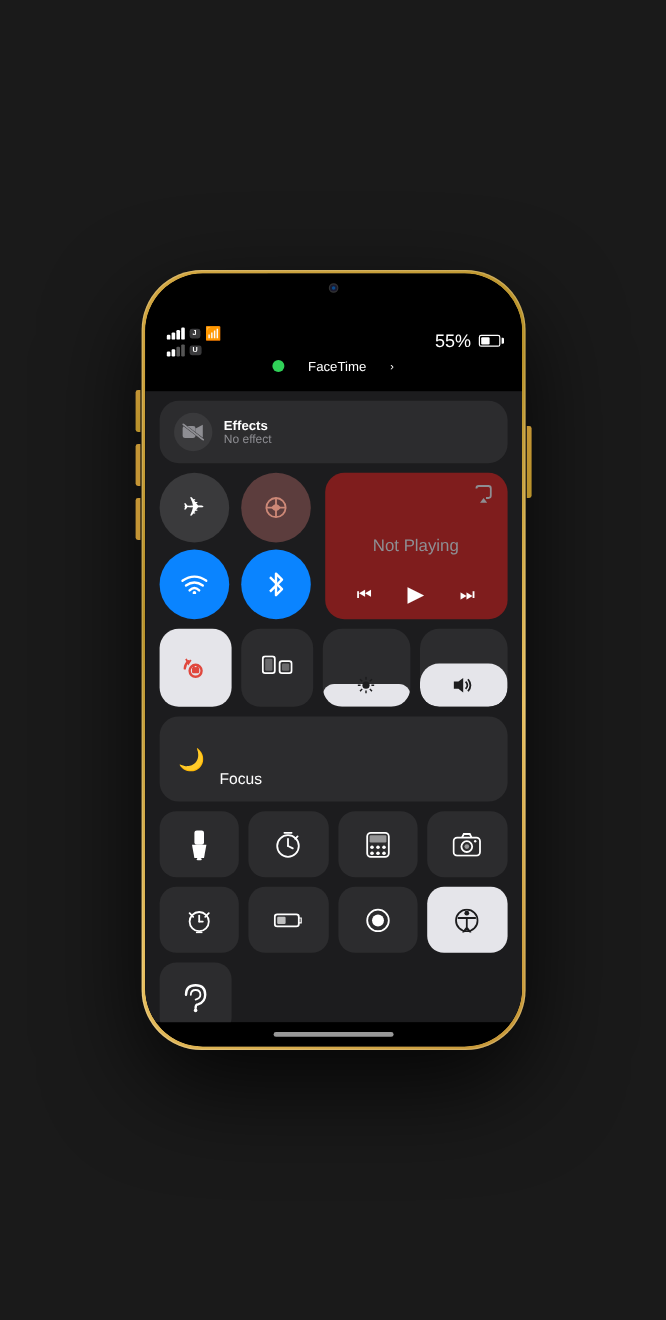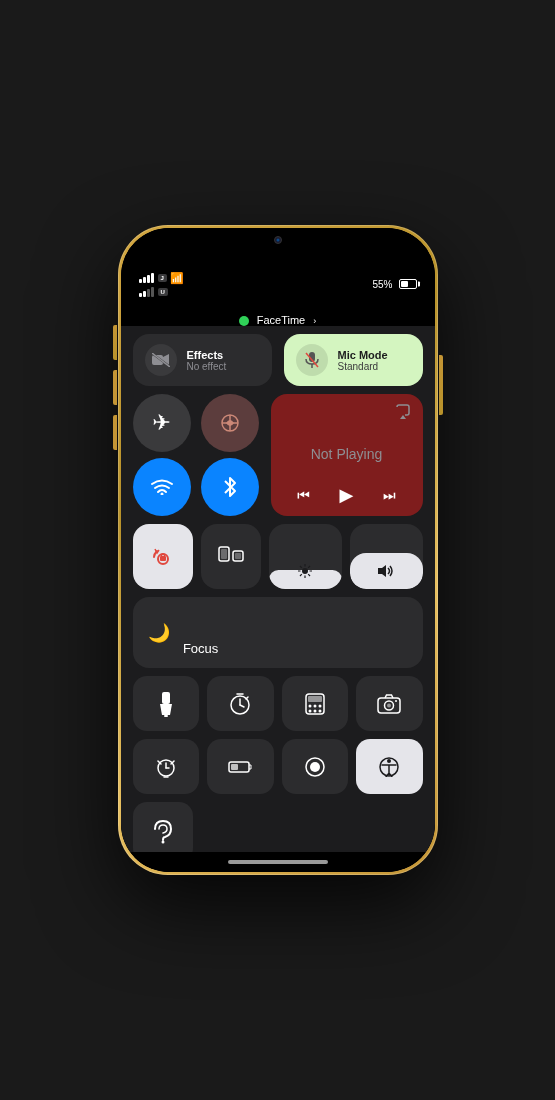--- a/index.html
+++ b/index.html
@@ -155,21 +155,21 @@
     }
 
     .status-right {
       display: flex;
       align-items: center;
       gap: 6px;
     }
 
     .battery-text {
       color: #fff;
-      font-size: 10px;
+      font-size: 15px;
       font-weight: 500;
     }
 
     .battery-icon {
       display: flex;
       align-items: center;
     }
 
     .battery-body {
       width: 18px;
@@ -199,23 +199,23 @@
       height: 100%;
       width: 55%;
       border-radius: 1px;
     }
 
     
     .facetime-bar {
       height: 26px;
       background: #000;
       display: flex;
-      align-items: flex-end;
-      justify-content: center;
-      gap: 8px;
+      align-items: flex-start;
+      justify-content: center;
+      gap: 20px;
       flex-shrink: 0;
     }
 
     .facetime-indicator {
       width: 10px;
       height: 10px;
       background: #30d158;
       border-radius: 50%;
     }
 
@@ -606,35 +606,20 @@
                 <line x1="1" y1="1" x2="17" y2="13" stroke="#2c2c2e" stroke-width="2"></line>
                 <line x1="0" y1="0" x2="18" y2="14" stroke="#8e8e93" stroke-width="1.5"></line>
               </svg>
             </div>
             <div class="tile-text-group">
               <span class="tile-title">Effects</span>
               <span class="tile-subtitle">No effect</span>
             </div>
           </div>
 
-          <div class="tile tile-mic">
-            <div class="tile-icon-circle mic-bg">
-
-              <svg width="16" height="18" viewBox="0 0 16 18" fill="none">
-                <rect x="5" y="1" width="6" height="10" rx="3" fill="#555"></rect>
-                <path d="M2 8 Q2 13 8 13 Q14 13 14 8" stroke="#555" stroke-width="1.5" fill="none"></path>
-                <line x1="8" y1="13" x2="8" y2="17" stroke="#555" stroke-width="1.5"></line>
-                <line x1="2" y1="2" x2="14" y2="16" stroke="#e0483e" stroke-width="1.5"></line>
-              </svg>
-            </div>
-            <div class="tile-text-group">
-              <span class="tile-title dark">Mic Mode</span>
-              <span class="tile-subtitle dark">Standard</span>
-            </div>
-          </div>
         </div>
 
         <div class="row-2">
           <div class="network-grid">
 
             <div class="net-tile dark">
               <span>✈</span>
             </div>
 
             <div class="net-tile dark2">

